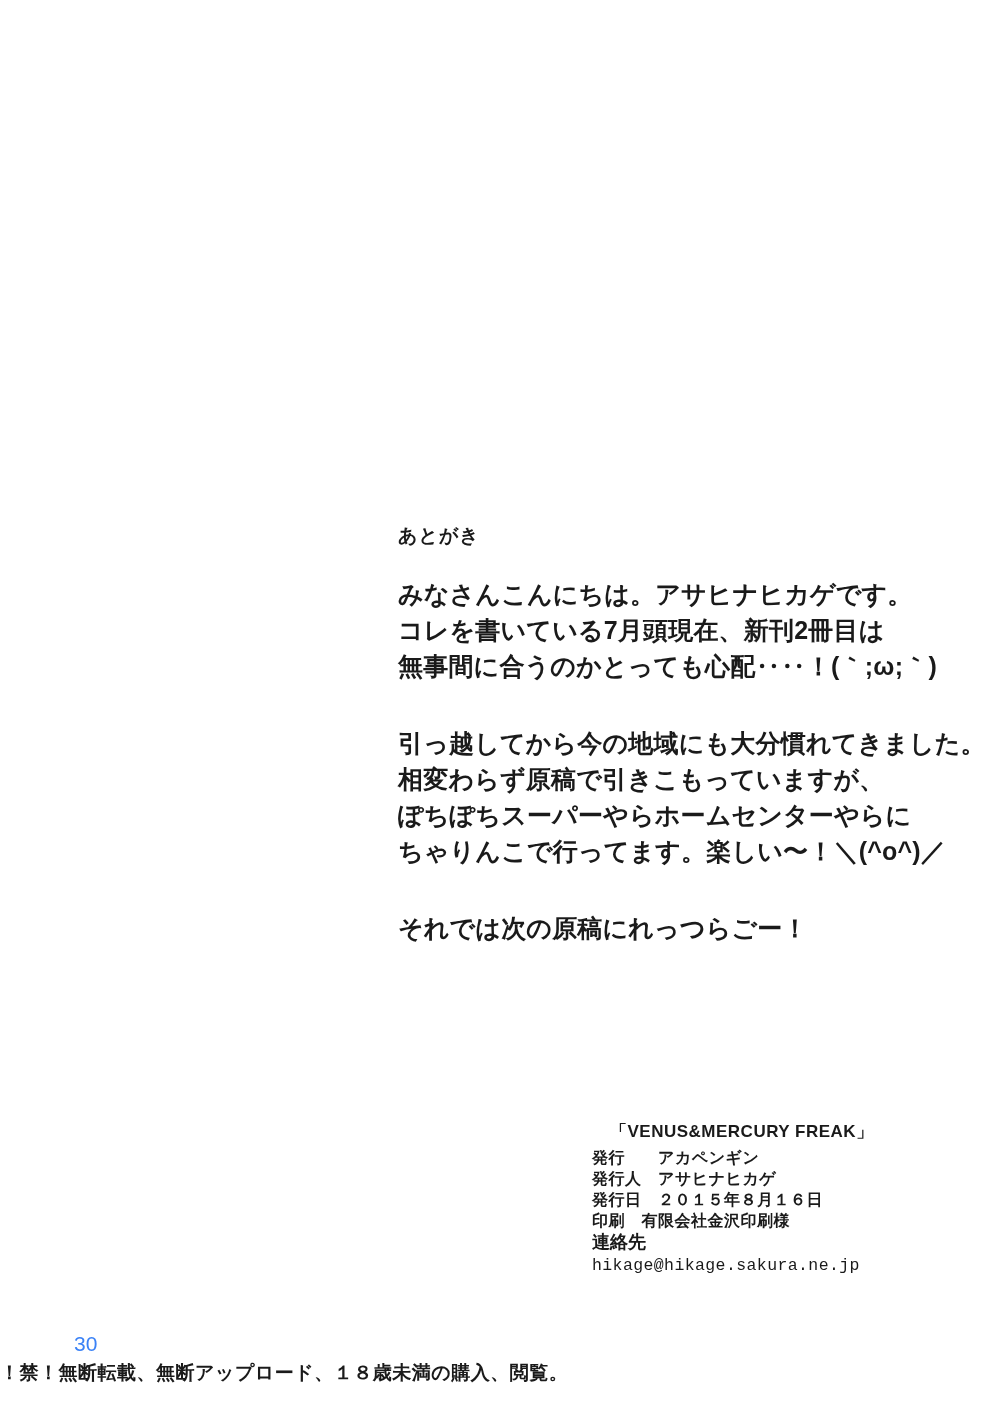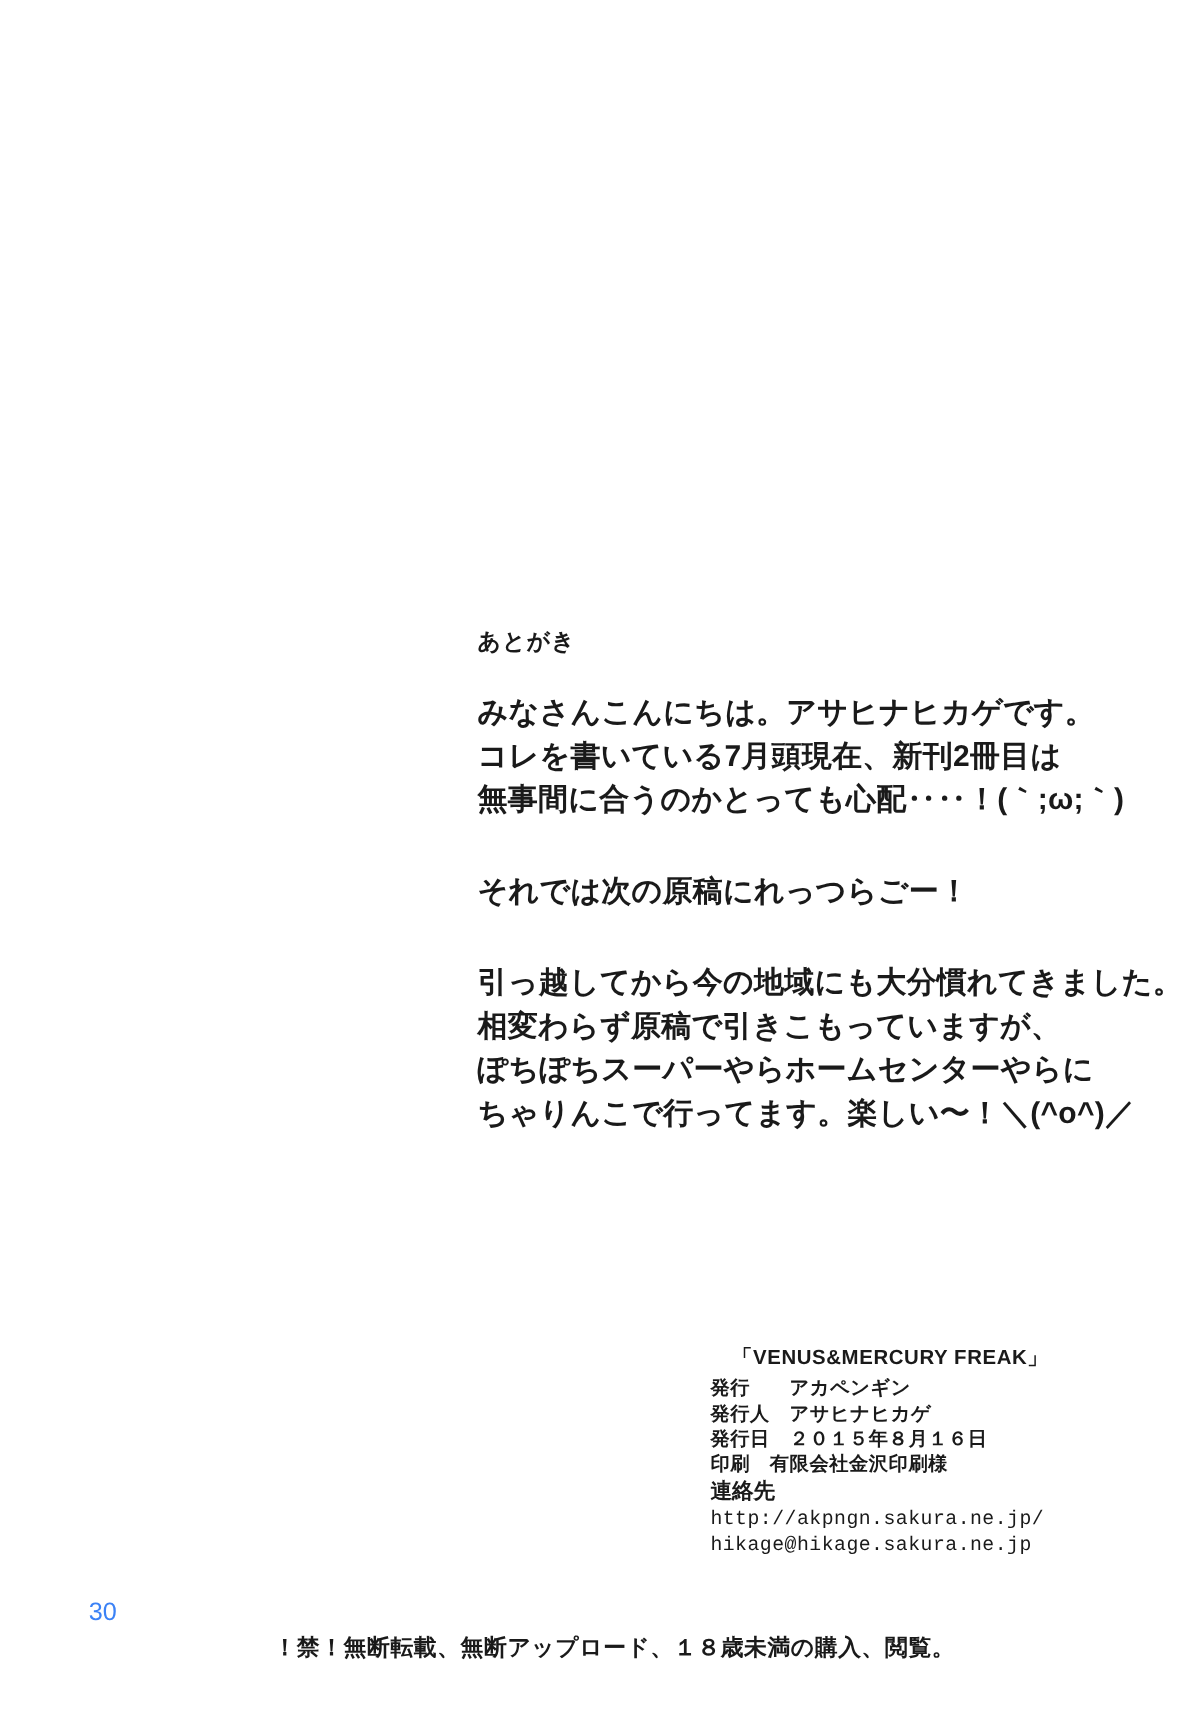--- a/index.html
+++ b/index.html
@@ -90,21 +90,21 @@
     font-family: "Liberation Sans", sans-serif;
     color: #3b82f6;
   }
 
   
   .warning {
     position: absolute;
     left: 0;
     top: 1360px;
     width: 796px;
-    text-align: right;
+    text-align: left;
     font-size: 19px;
     font-weight: bold;
     letter-spacing: 0.5px;
     white-space: nowrap;
   }
 </style>
 </head>
 <body>
 
 <div class="page">
@@ -112,40 +112,39 @@
   <section class="afterword">
     <h2 class="afterword-heading">あとがき</h2>
 
     <p class="para">
       <span class="line">みなさんこんにちは。アサヒナヒカゲです。</span>
       <span class="line">コレを書いている7月頭現在、新刊2冊目は</span>
       <span class="line">無事間に合うのかとっても心配‥‥！(｀;ω;｀)</span>
     </p>
 
     <p class="para">
-      <span class="line">それでは次の原稿にれっつらごー！</span>
-    </p>
-
-    <p class="para">
       <span class="line">引っ越してから今の地域にも大分慣れてきました。</span>
       <span class="line">相変わらず原稿で引きこもっていますが、</span>
       <span class="line">ぽちぽちスーパーやらホームセンターやらに</span>
       <span class="line">ちゃりんこで行ってます。楽しい〜！＼(^o^)／</span>
+    </p>
+
+    <p class="para">
+      <span class="line">それでは次の原稿にれっつらごー！</span>
     </p>
   </section>
 
   <section class="colophon">
     <div class="colophon-title">「VENUS&amp;MERCURY FREAK」</div>
     <div class="colophon-line">発行　　アカペンギン</div>
     <div class="colophon-line">発行人　アサヒナヒカゲ</div>
     <div class="colophon-line">発行日　２０１５年８月１６日</div>
     <div class="colophon-line">印刷　有限会社金沢印刷様</div>
 
     <div class="colophon-contact-label">連絡先</div>
-    <div class="colophon-mono">http://akpngn.sakura.ne.jp/</div>
     <div class="colophon-mono">hikage@hikage.sakura.ne.jp</div>
   </section>
 
   <div class="page-number">30</div>
 
   <div class="warning">！禁！無断転載、無断アップロード、１８歳未満の購入、閲覧。</div>
 
 </div>
 
 </body></html>

